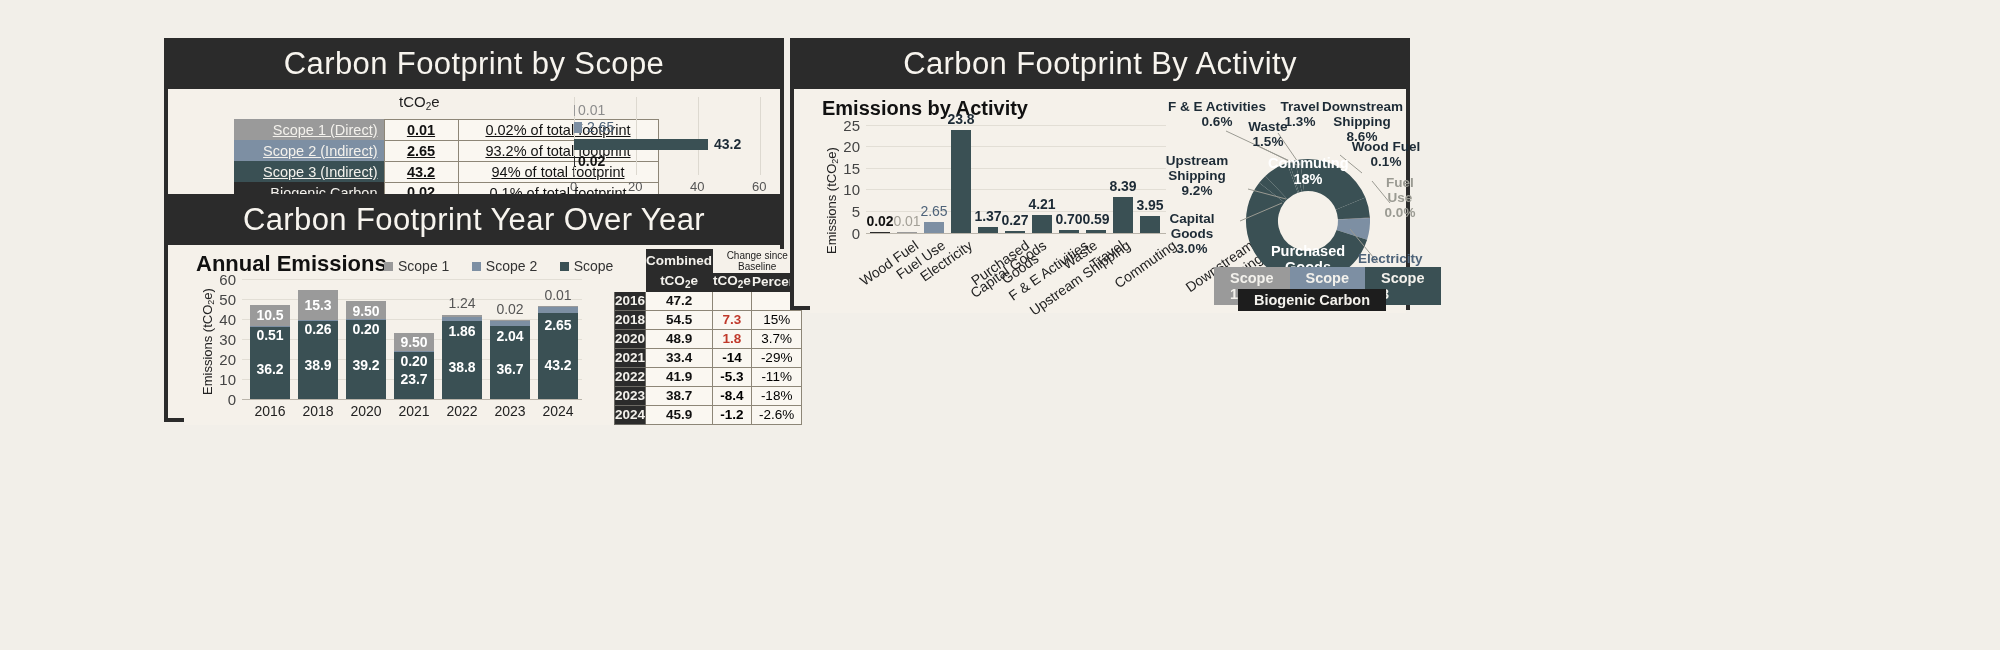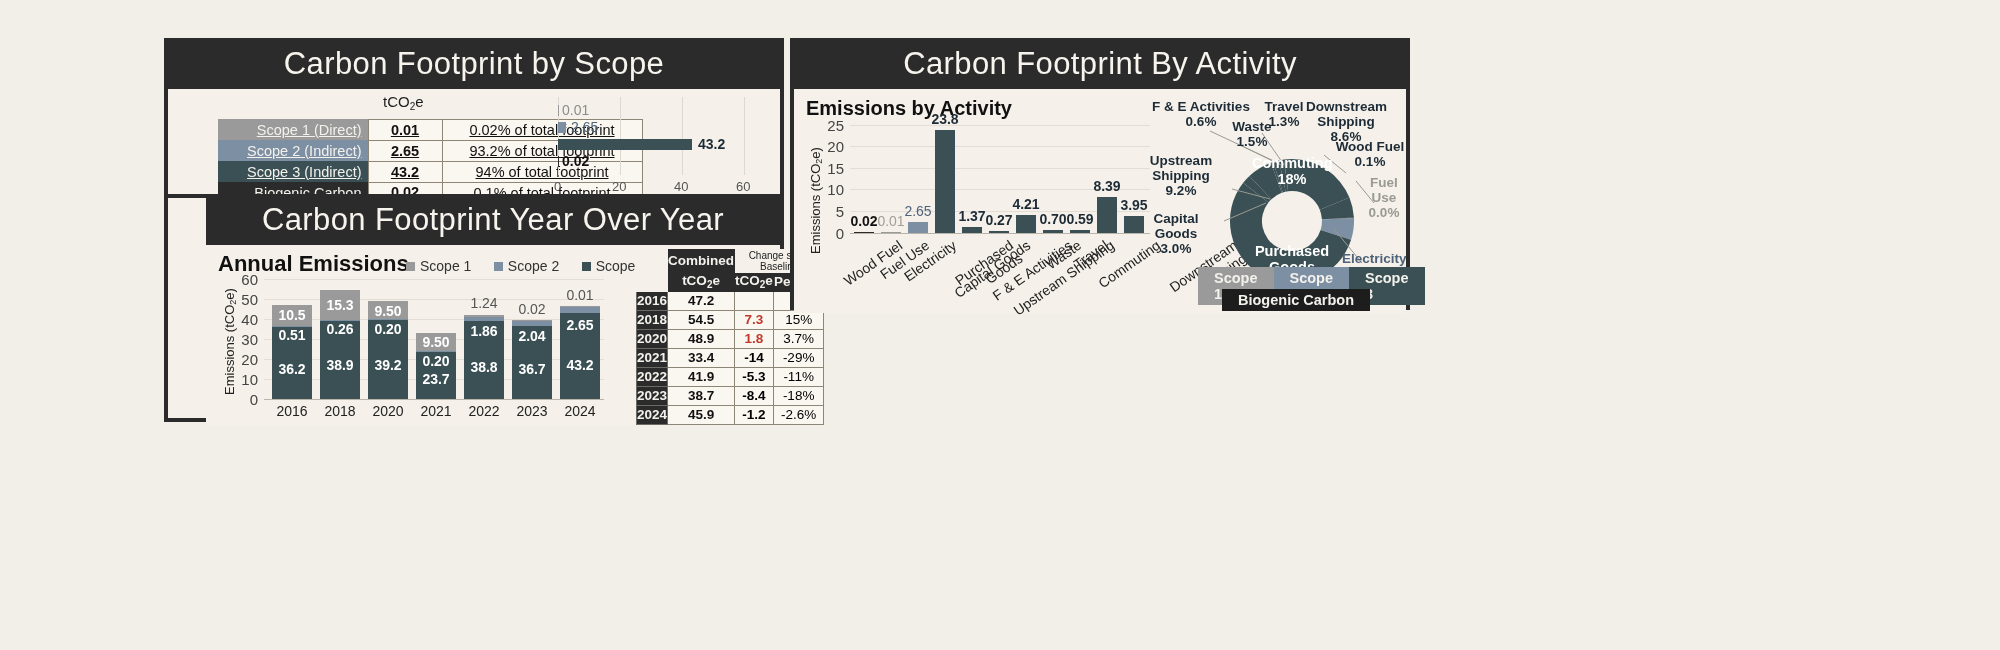--- a/index.html
+++ b/index.html
@@ -11,21 +11,21 @@
   }
   .stage{position:relative;width:2000px;height:650px;}
 
   
   .panel{position:absolute;background:#f5f1ea;border:4px solid #2b2b2b;box-sizing:border-box;}
   .banner{
     background:#2b2b2b;color:#f7f4ee;text-align:center;
     font-size:31px;letter-spacing:.4px;font-weight:400;
     padding:6px 0 8px;line-height:1.05;
   }
-  .body-area{position:relative;background:#f5f1ea;}
+  .body-area{position:relative;background:#f5f1ea;margin-left:16px;}
 
   
   .scope-wrap{position:relative;padding:6px 0 0 0;}
   .tco-head{position:absolute;left:215px;top:4px;font-size:15px;color:#1d1d1d;}
   .sub{font-size:10px;vertical-align:-3px;}
   table.scope{border-collapse:collapse;margin:24px 0 0 50px;}
   table.scope td{height:21px;font-size:14.5px;padding:0 6px;box-sizing:border-box;text-decoration:underline;}
   td.lbl{text-align:right;color:#f3f1ec;width:150px;font-size:14.5px;}
   td.val{background:#faf7f1;border:1px solid #8d8677;width:74px;text-align:center;font-weight:bold;font-size:16px;color:#111;}
   td.pct{background:#faf7f1;border:1px solid #8d8677;width:200px;text-align:center;font-size:14.5px;color:#111;}
@@ -133,21 +133,21 @@
         <div class="blab" style="left:4px;top:56px;color:#111;font-weight:bold;">0.02</div>
 
         <div class="ax" style="left:-4px;top:82px;">0</div>
         <div class="ax" style="left:54px;top:82px;">20</div>
         <div class="ax" style="left:116px;top:82px;">40</div>
         <div class="ax" style="left:178px;top:82px;">60</div>
       </div>
     </div>
   </div>
 
-  <div class="panel" style="left:164px;top:194px;width:620px;height:228px;padding-left:38px;">
+  <div class="panel" style="left:164px;top:194px;width:620px;height:228px;">
     <div class="banner">Carbon Footprint Year Over Year</div>
 
     <div class="body-area" style="height:180px;position:relative;">
 
       <div class="chartTitle" style="position:absolute;left:12px;top:6px;">Annual Emissions</div>
 
       <div style="position:absolute;left:200px;top:12px;">
         <span class="legend-item">
           <span class="legend-sq" style="background:#9a9a9a;"></span>
           <span>Scope 1</span>

